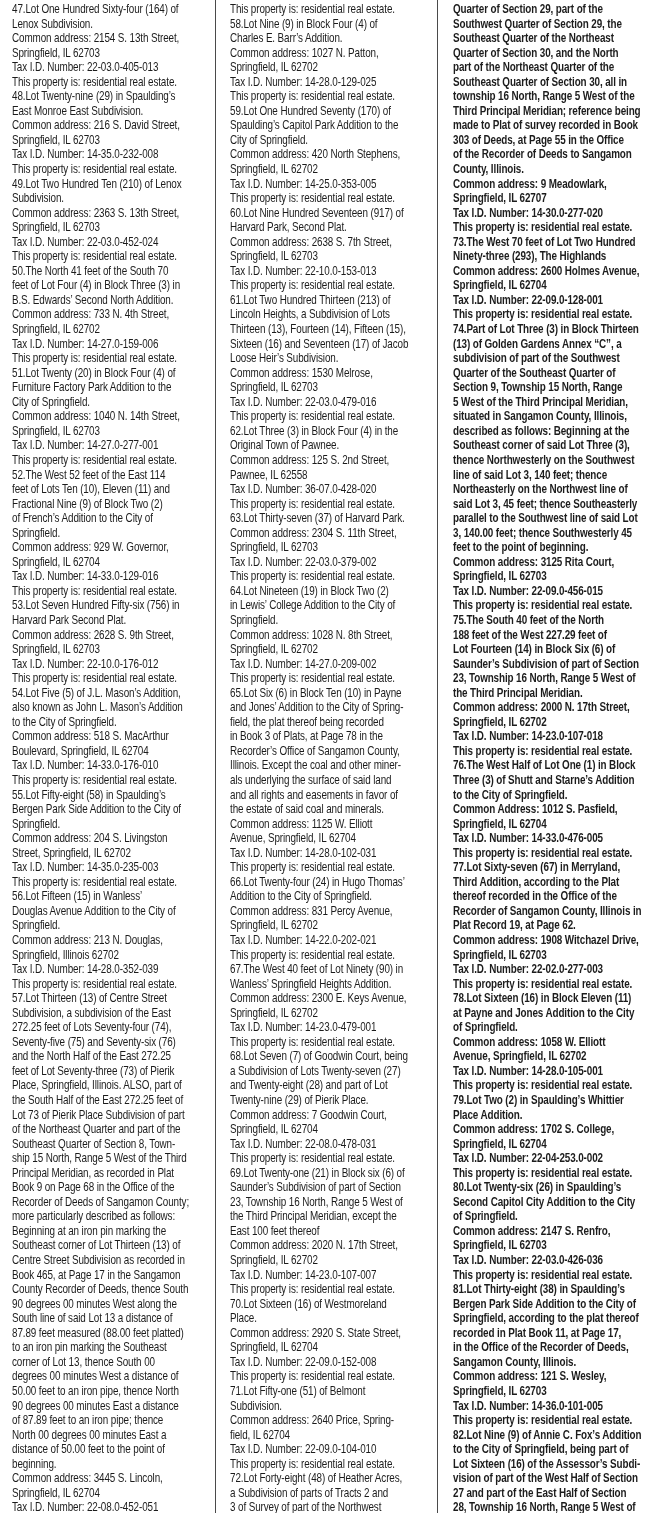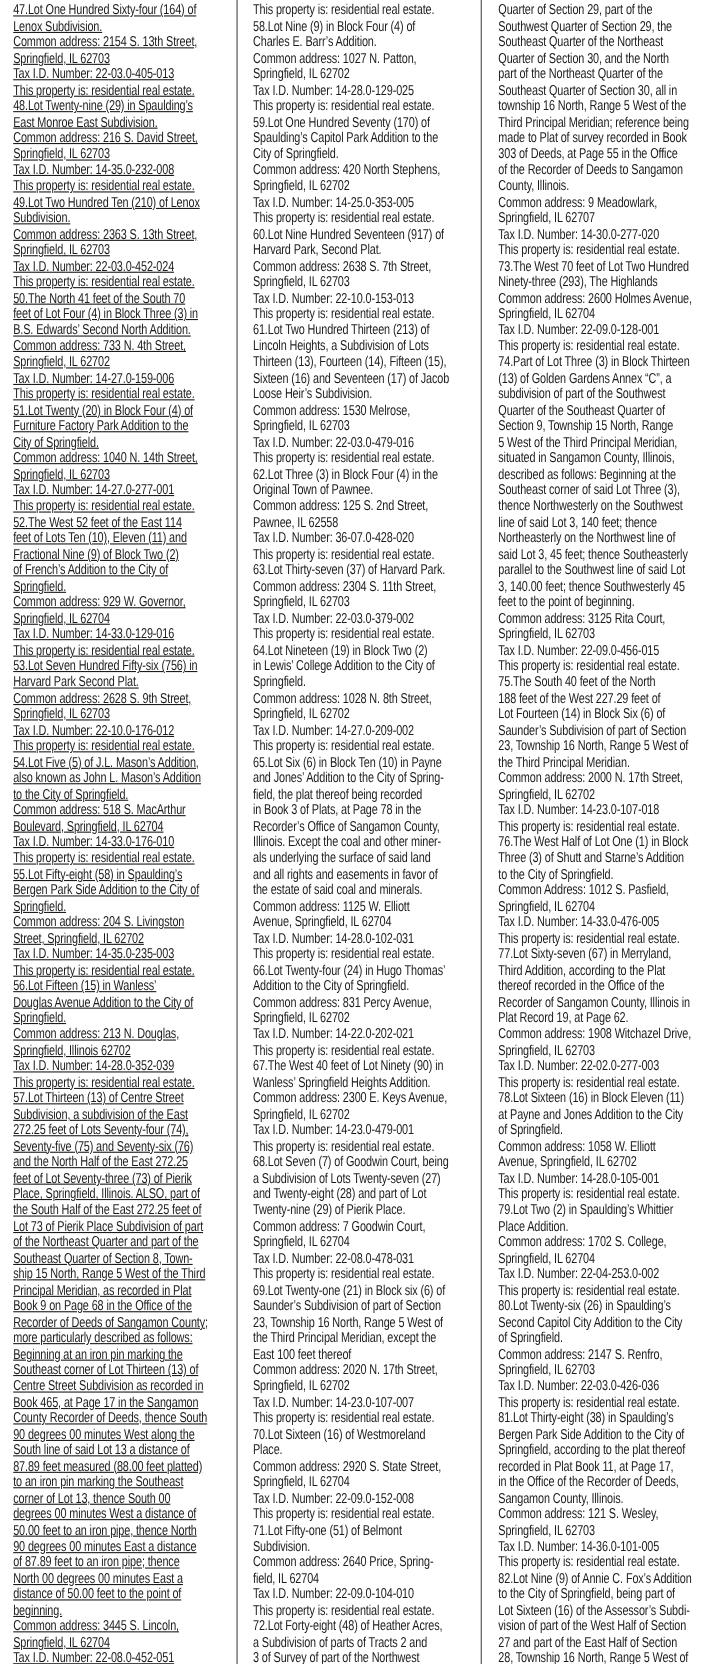--- a/index.html
+++ b/index.html
@@ -20,23 +20,23 @@
     display: flex;
     width: 100%;
     height: 100%;
   }
   .col {
     box-sizing: border-box;
     padding-top: 2px;
     overflow: hidden;
     height: 100%;
   }
-  .col-1 { width: 215px; padding-left: 12px; text-decoration: underline; }
+  .col-1 { width: 215px; padding-left: 12px; }
   .col-2 { width: 221px; padding-left: 14px; }
-  .col-3 { width: 217px; padding-left: 15px; }
+  .col-3 { width: 217px; padding-left: 15px; font-weight: bold; }
   .divider {
     width: 1px;
     height: 100%;
     background: #4a4a4a;
     flex: none;
   }
   .col-inner {
     transform: scaleX(0.76);
     transform-origin: 0 0;
     width: 131%;

